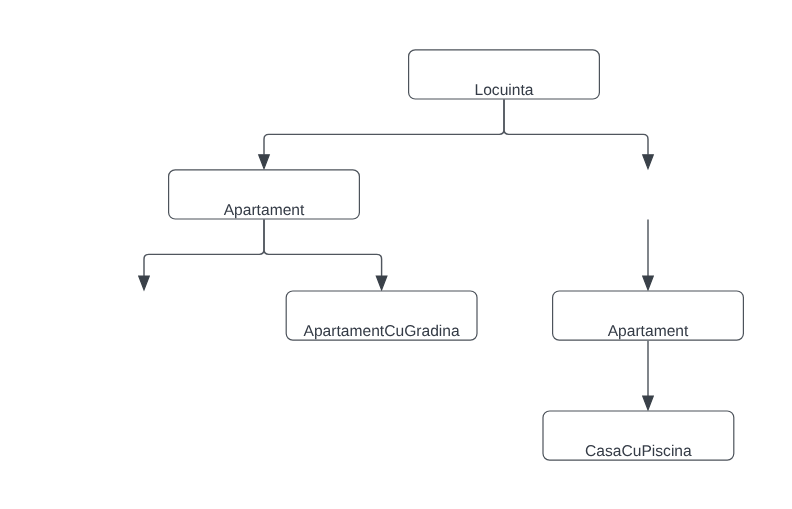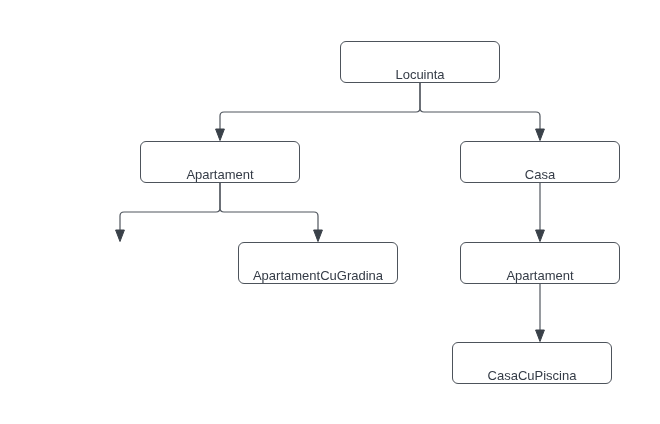--- a/index.html
+++ b/index.html
@@ -89,23 +89,20 @@
   </svg>
 
   <div class="node" id="node-locuinta">
     <span>Locuinta</span>
   </div>
 
   <div class="node" id="node-apartament">
     <span>Apartament</span>
   </div>
 
-  <div class="node" id="node-casa">
-    <span>Casa</span>
-  </div>
 
 
   <div class="node" id="node-apartament-cu-gradina">
     <span>ApartamentCuGradina</span>
   </div>
 
   <div class="node" id="node-casa-cu-curte">
     <span>Apartament</span>
   </div>
 

